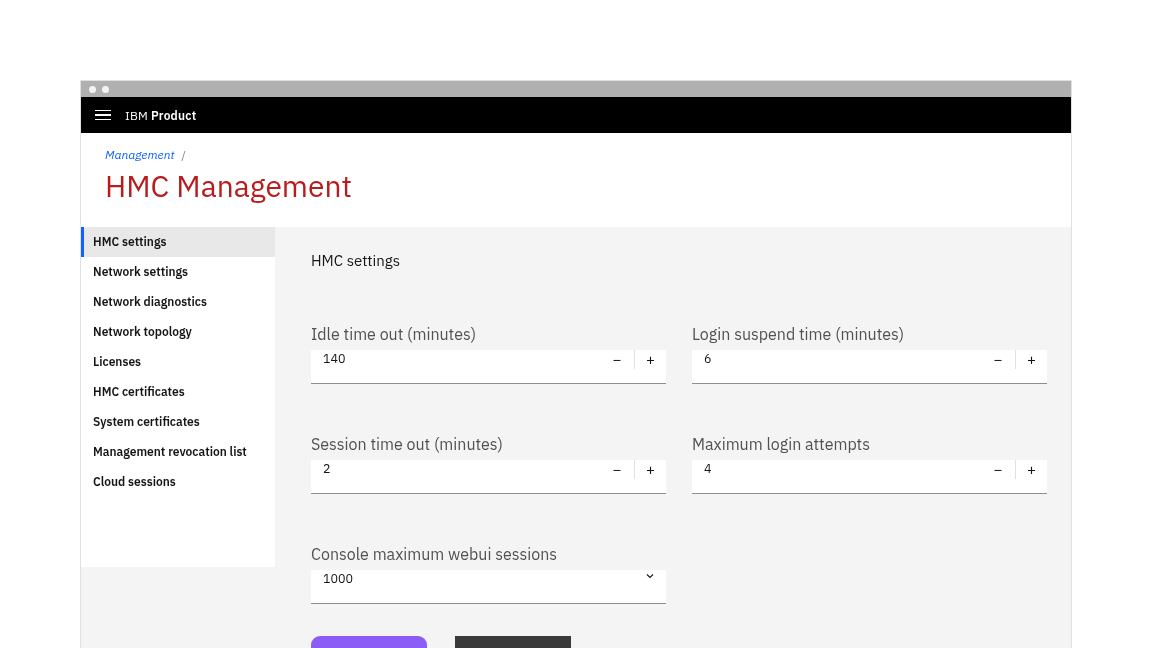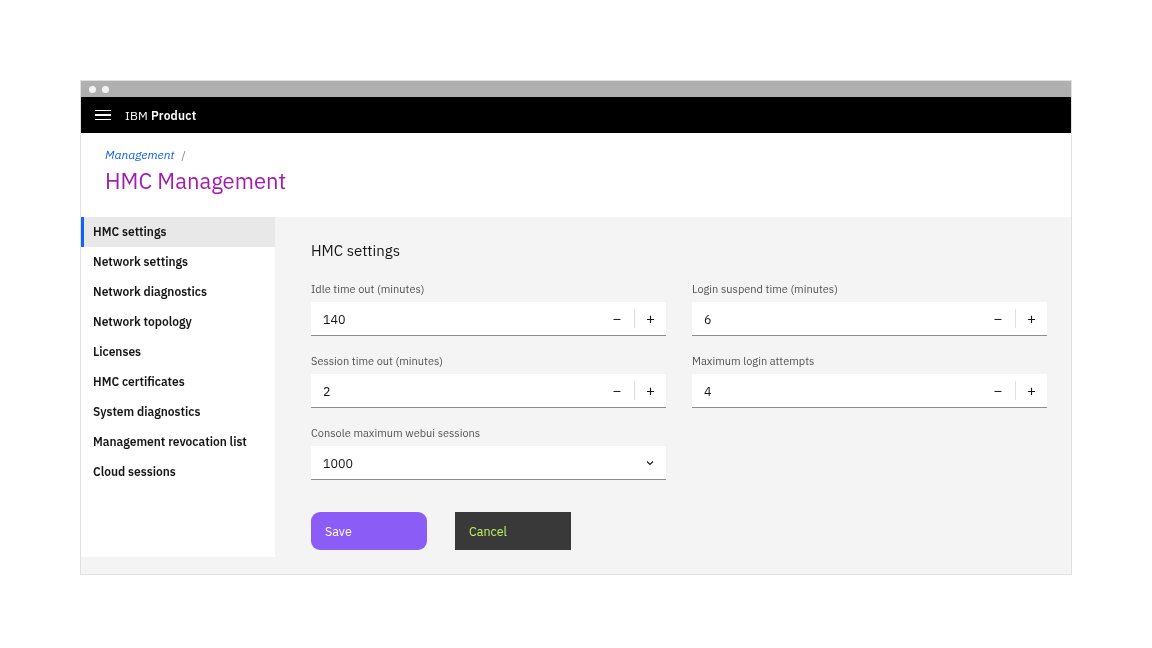--- a/index.html
+++ b/index.html
@@ -51,23 +51,23 @@
     background: #fff;
   }
   .breadcrumb {
     font-size: 12px;
     color: #161616;
     margin-bottom: 4px;
   }
   .breadcrumb a { color: #0f62fe; text-decoration: none; font-style: italic; }
   .breadcrumb-sep { color: #888; margin: 0 4px; }
   .page-title {
-    font-size: 22px;
+    font-size: 30px;
     font-weight: 400;
-    color: #a21caf;
+    color: #b91c1c;
   }
   .content {
     display: flex;
     background: #f4f4f4;
     gap: 12px;
   }
   .sidebar {
     width: 194px;
     background: #fff;
     padding: 0;
@@ -96,28 +96,29 @@
     font-weight: 400;
     color: #161616;
     margin-bottom: 22px;
   }
   .form-grid {
     display: grid;
     grid-template-columns: 1fr 1fr;
     gap: 18px 26px;
   }
   .field-label {
-    font-size: 11px;
+    font-size: 16px;
     color: #525252;
     margin-bottom: 6px;
     display: block;
+    margin-top: 32px;
   }
   .number-input, .dropdown {
     display: flex;
-    align-items: center;
+    align-items: flex-start;
     background: #fff;
     border-bottom: 1px solid #8d8d8d;
     height: 34px;
   }
   .number-input input {
     flex: 1;
     border: none;
     outline: none;
     padding: 0 12px;
     font-size: 12.5px;
@@ -209,21 +210,21 @@
 
   <div class="content">
 
     <nav class="sidebar">
       <div class="sidebar-item active">HMC settings</div>
       <div class="sidebar-item">Network settings</div>
       <div class="sidebar-item">Network diagnostics</div>
       <div class="sidebar-item">Network topology</div>
       <div class="sidebar-item">Licenses</div>
       <div class="sidebar-item">HMC certificates</div>
-      <div class="sidebar-item">System diagnostics</div>
+      <div class="sidebar-item">System certificates</div>
       <div class="sidebar-item">Management revocation list</div>
       <div class="sidebar-item">Cloud sessions</div>
     </nav>
 
     <section class="main">
       <h2>HMC settings</h2>
 
       <div class="form-grid">
 
         <div>

